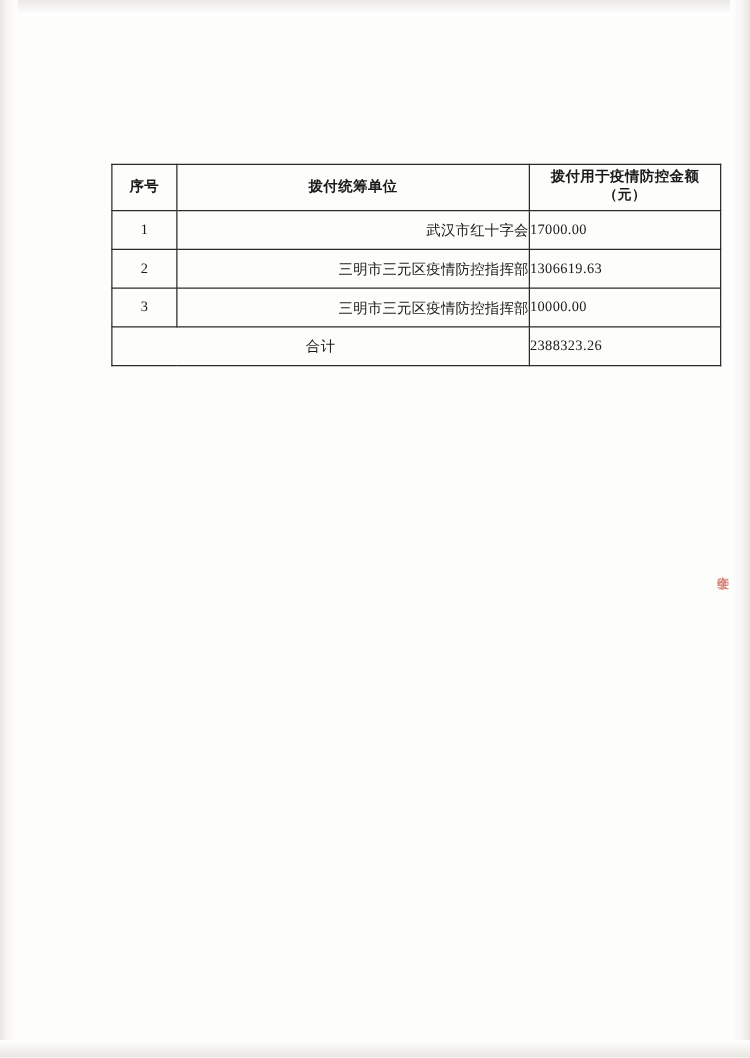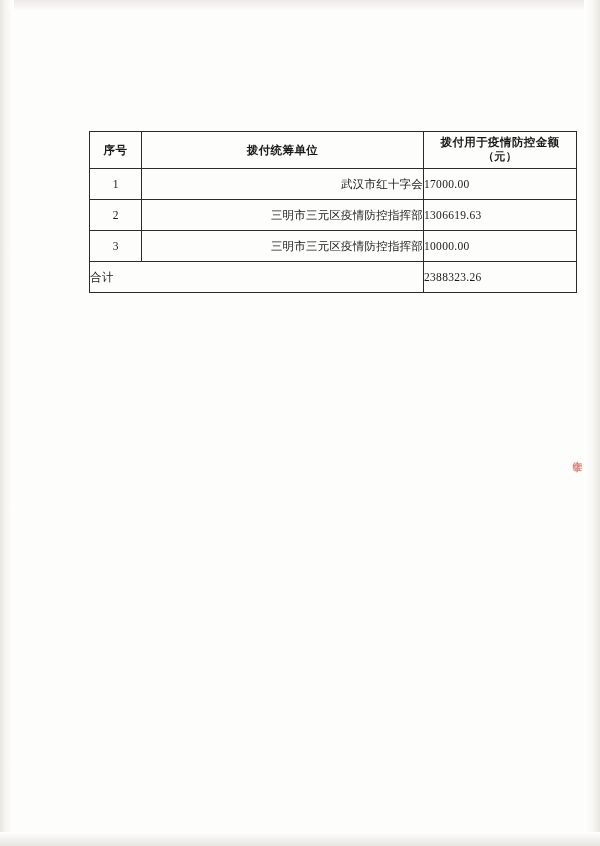--- a/index.html
+++ b/index.html
@@ -116,21 +116,21 @@
     font-family: "Liberation Sans", "DejaVu Sans", sans-serif;
     letter-spacing: 0.2px;
   }
   td.amt {
     text-align: left;
     padding-right: 10px;
     font-family: "Liberation Serif", "DejaVu Serif", serif;
     letter-spacing: 0.3px;
   }
   tr.total td.total-label {
-    text-align: left;
+    text-align: center;
     font-family: Liberation Serif, serif;
     font-size: 11.5px;
     letter-spacing: 0.5px;
   }
   tr.total td.amt {
     font-family: "Liberation Serif", "DejaVu Serif", serif;
   }
 
   
   .stamp {

